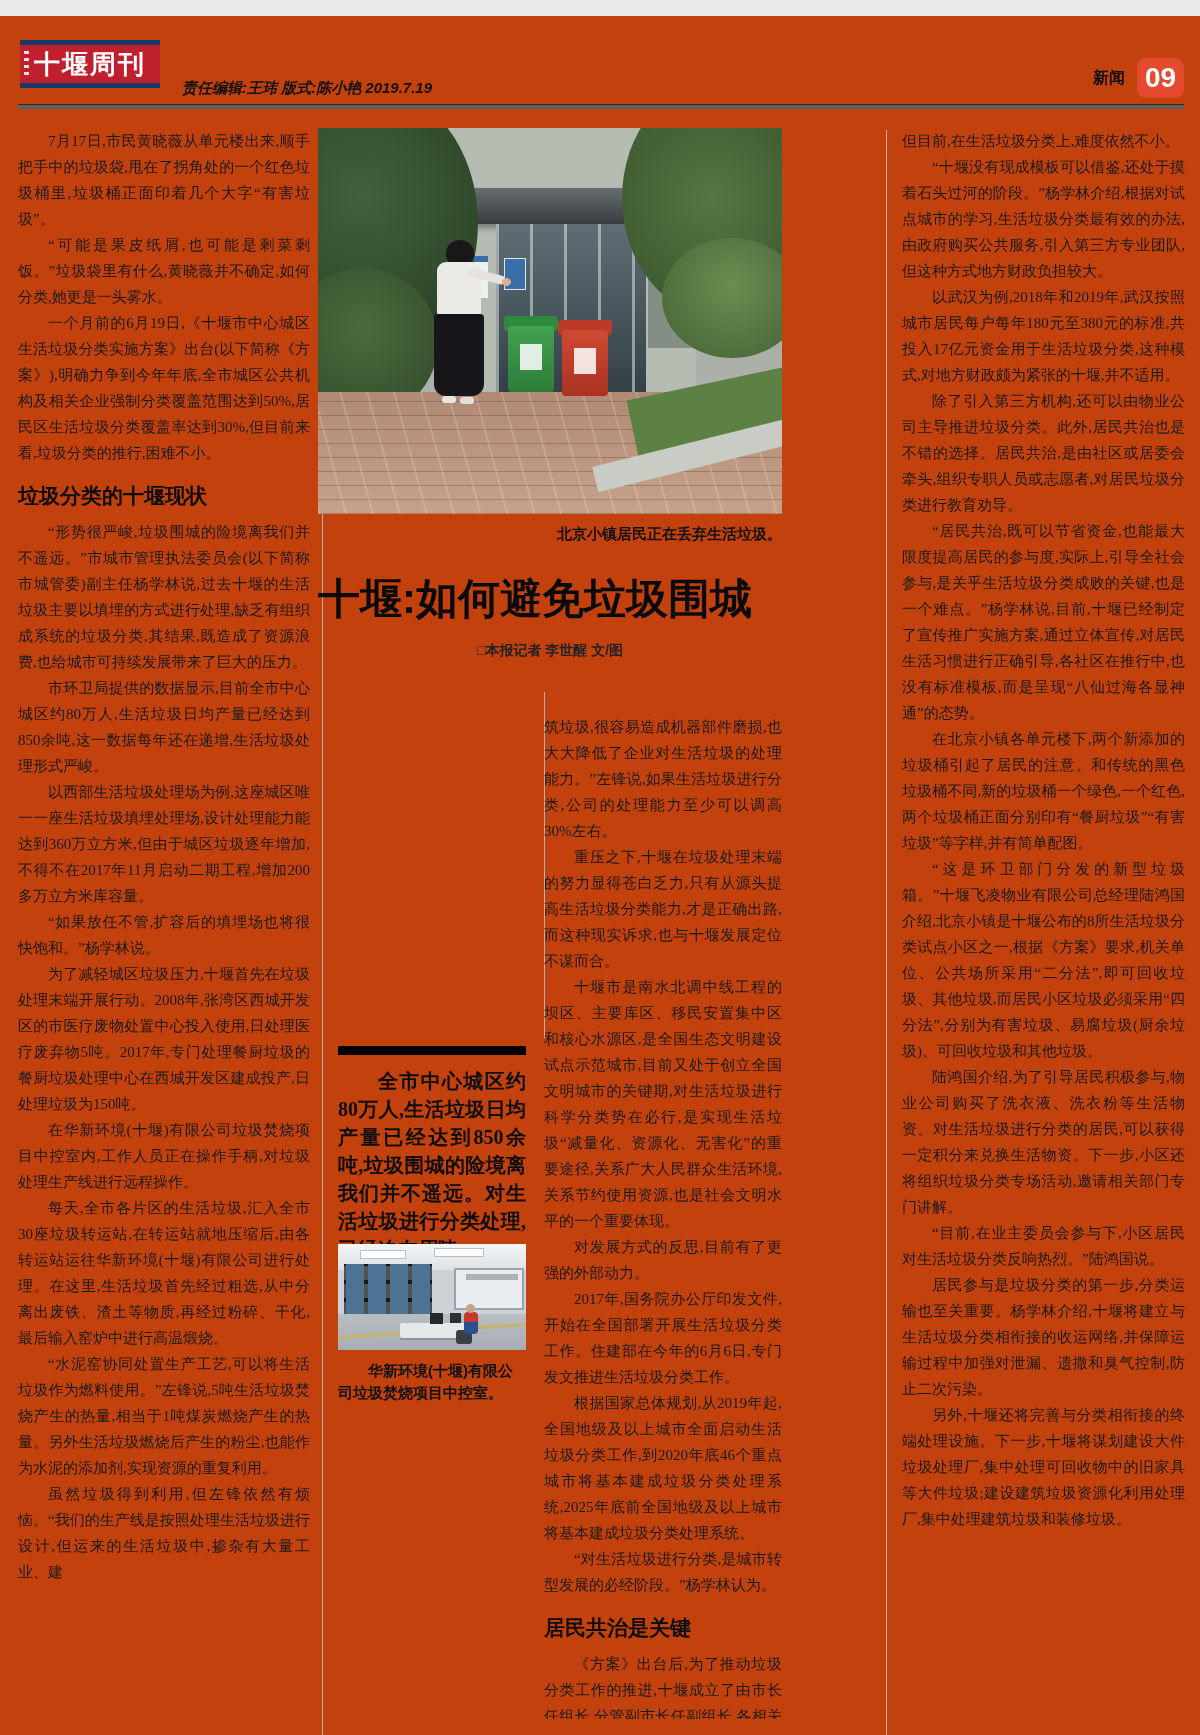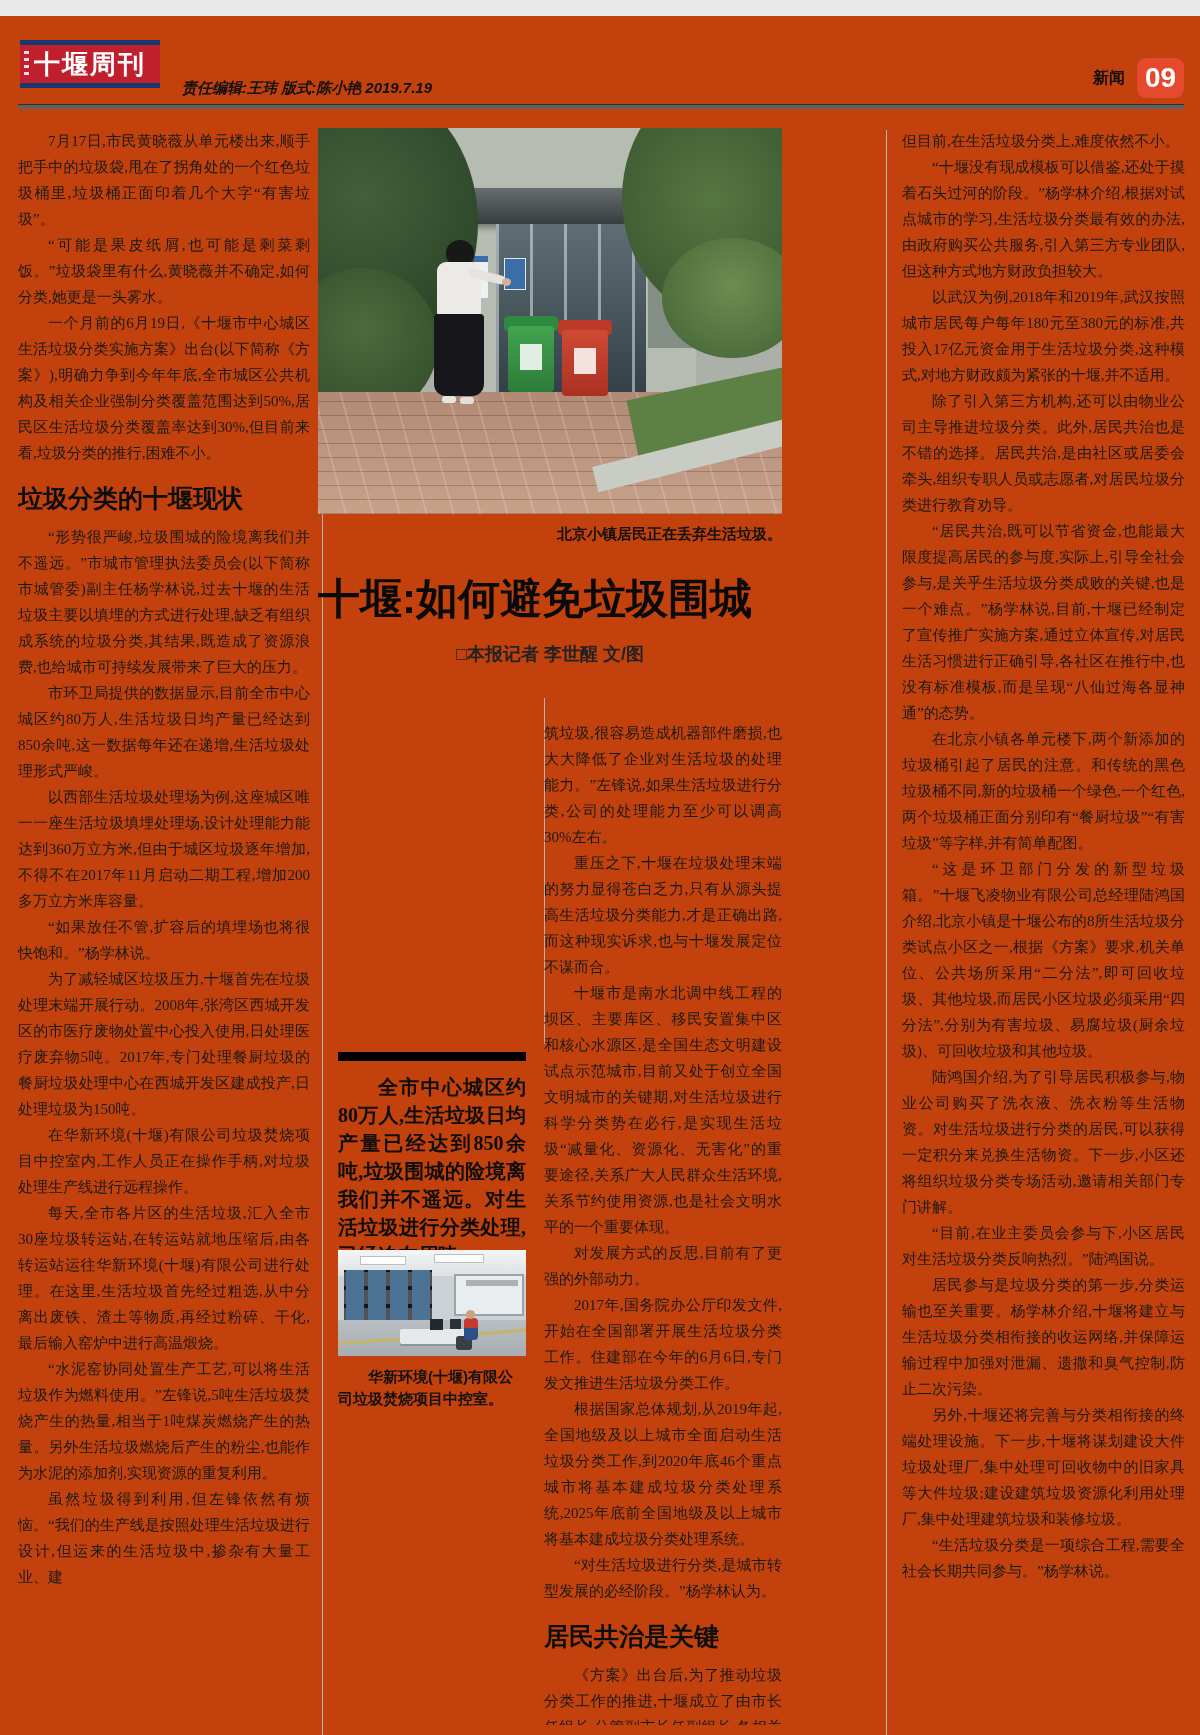--- a/index.html
+++ b/index.html
@@ -41,35 +41,35 @@
   .content{position:absolute;top:100px;left:18px;right:15px;bottom:0;}
   .vrule{position:absolute;width:1px;background:#b3b3b3;}
   .vrule1{left:304px;top:14px;bottom:10px;}
   .vrule3{left:868px;top:14px;bottom:10px;}
   .col1{position:absolute;left:0;top:12px;width:292px;height:1618px;overflow:hidden;}
   .col3{position:absolute;left:884px;top:12px;width:283px;height:1618px;overflow:hidden;}
   .body{margin:0;font-size:15px;line-height:26px;text-align:justify;text-indent:2em;}
   .noindent{text-indent:0;}
   .subhead{
     margin:16px 0 9px;font-family:Liberation Mono, monospace;
-    font-weight:bold;font-size:25px;color:#0d0d0d;text-indent:0;
+    font-weight:bold;font-size:21px;color:#0d0d0d;text-indent:0;
   }
   
   .middle{position:absolute;left:300px;top:0;width:464px;height:1635px;overflow:hidden;}
   .caption{
     font-family:"Liberation Sans","DejaVu Sans",sans-serif;font-weight:bold;
     font-size:15px;line-height:22px;color:#111;
   }
   .caption-right{text-align:right;margin-top:9px;}
   .headline{
     margin:26px 0 0;font-size:42px;font-weight:900;
     letter-spacing:0px;color:#0a0a0a;white-space:nowrap;
     font-family:Liberation Sans, sans-serif;
   }
-  .byline{margin-top:15px;text-align:center;font-size:18px;font-weight:bold;color:#222;
+  .byline{margin-top:15px;text-align:center;font-size:14px;font-weight:bold;color:#222;
     font-family:"Liberation Sans","DejaVu Sans",sans-serif;}
   .middle-lower{position:relative;margin-top:18px;height:1050px;}
   .subcol-left{position:absolute;left:20px;top:0;width:188px;height:100%;}
   .vrule2{left:226px;top:14px;height:346px;}
   .subcol-text{position:absolute;right:0;top:36px;width:238px;height:1005px;overflow:hidden;}
   .pull-quote{position:absolute;left:0;top:368px;width:188px;}
   .pq-bar{height:9px;background:#000;margin-bottom:12px;}
   .pq-text{
     margin:0;font-size:20px;line-height:28px;font-weight:bold;text-align:justify;
     text-indent:2em;color:#0d0d0d;
@@ -262,17 +262,16 @@
       <p class="body">“十堰没有现成模板可以借鉴,还处于摸着石头过河的阶段。”杨学林介绍,根据对试点城市的学习,生活垃圾分类最有效的办法,由政府购买公共服务,引入第三方专业团队,但这种方式地方财政负担较大。</p>
       <p class="body">以武汉为例,2018年和2019年,武汉按照城市居民每户每年180元至380元的标准,共投入17亿元资金用于生活垃圾分类,这种模式,对地方财政颇为紧张的十堰,并不适用。</p>
       <p class="body">除了引入第三方机构,还可以由物业公司主导推进垃圾分类。此外,居民共治也是不错的选择。居民共治,是由社区或居委会牵头,组织专职人员或志愿者,对居民垃圾分类进行教育劝导。</p>
       <p class="body">“居民共治,既可以节省资金,也能最大限度提高居民的参与度,实际上,引导全社会参与,是关乎生活垃圾分类成败的关键,也是一个难点。”杨学林说,目前,十堰已经制定了宣传推广实施方案,通过立体宣传,对居民生活习惯进行正确引导,各社区在推行中,也没有标准模板,而是呈现“八仙过海各显神通”的态势。</p>
       <p class="body">在北京小镇各单元楼下,两个新添加的垃圾桶引起了居民的注意。和传统的黑色垃圾桶不同,新的垃圾桶一个绿色,一个红色,两个垃圾桶正面分别印有“餐厨垃圾”“有害垃圾”等字样,并有简单配图。</p>
       <p class="body">“这是环卫部门分发的新型垃圾箱。”十堰飞凌物业有限公司总经理陆鸿国介绍,北京小镇是十堰公布的8所生活垃圾分类试点小区之一,根据《方案》要求,机关单位、公共场所采用“二分法”,即可回收垃圾、其他垃圾,而居民小区垃圾必须采用“四分法”,分别为有害垃圾、易腐垃圾(厨余垃圾)、可回收垃圾和其他垃圾。</p>
       <p class="body">陆鸿国介绍,为了引导居民积极参与,物业公司购买了洗衣液、洗衣粉等生活物资。对生活垃圾进行分类的居民,可以获得一定积分来兑换生活物资。下一步,小区还将组织垃圾分类专场活动,邀请相关部门专门讲解。</p>
       <p class="body">“目前,在业主委员会参与下,小区居民对生活垃圾分类反响热烈。”陆鸿国说。</p>
       <p class="body">居民参与是垃圾分类的第一步,分类运输也至关重要。杨学林介绍,十堰将建立与生活垃圾分类相衔接的收运网络,并保障运输过程中加强对泄漏、遗撒和臭气控制,防止二次污染。</p>
       <p class="body">另外,十堰还将完善与分类相衔接的终端处理设施。下一步,十堰将谋划建设大件垃圾处理厂,集中处理可回收物中的旧家具等大件垃圾;建设建筑垃圾资源化利用处理厂,集中处理建筑垃圾和装修垃圾。</p>
-      <p class="body">“生活垃圾分类是一项综合工程,需要全社会长期共同参与。”杨学林说。</p>
     </section>
 
   </div>
 </div>
 
 </body></html>

